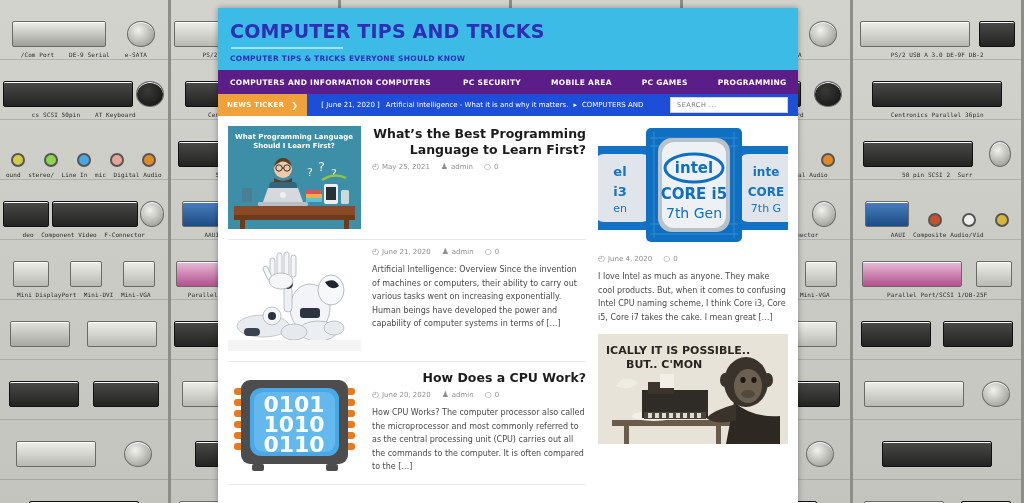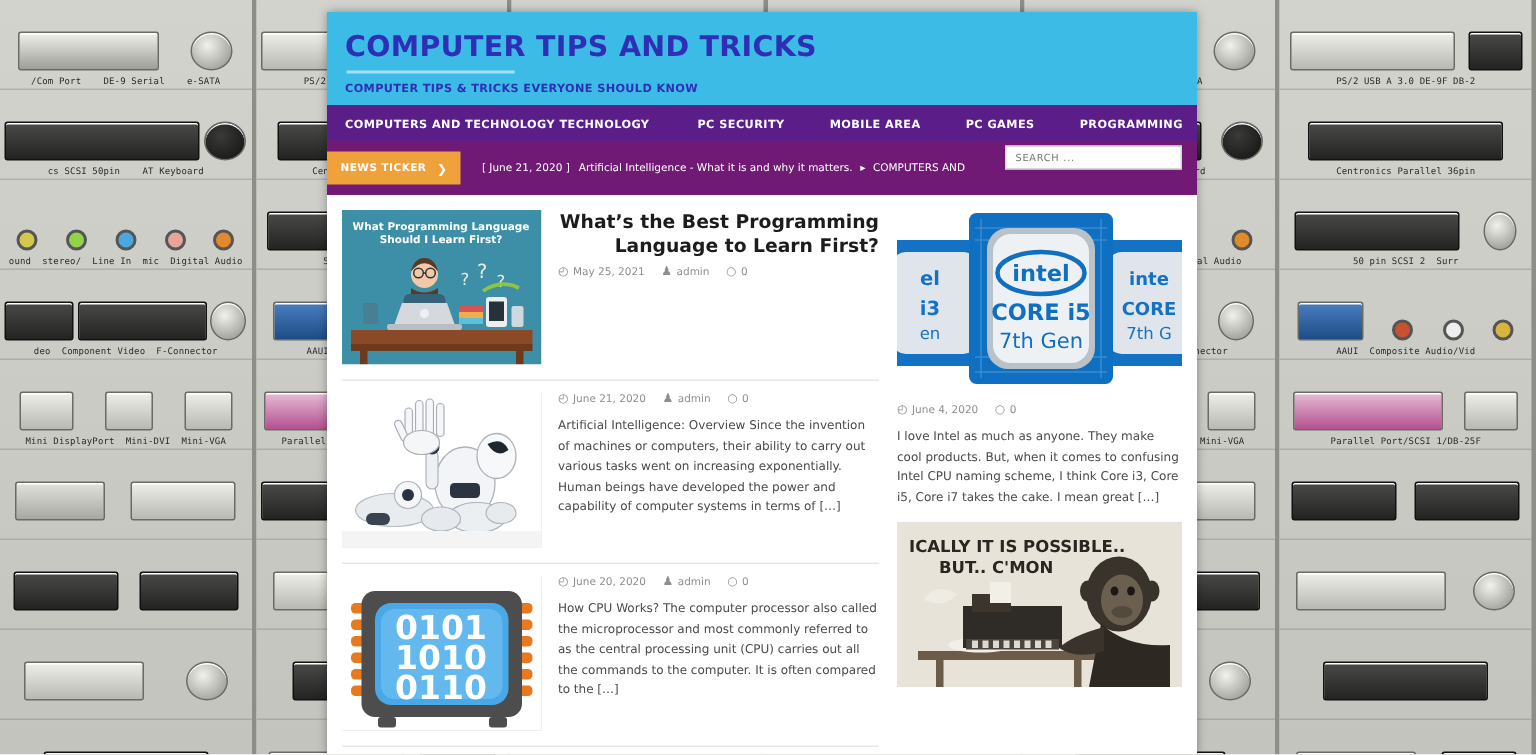--- a/index.html
+++ b/index.html
@@ -115,22 +115,22 @@
     letter-spacing: .3px;
     text-decoration: none;
     padding: 0 14px 0 0;
     margin-right: 16px;
     white-space: nowrap;
   }
   .mainnav a:first-child { margin-right: 18px; }
 
   
   .ticker {
-    height: 36px;
-    background: #701a75;
+    height: 22px;
+    background: #1d4ed8;
     display: flex;
     align-items: center;
     position: relative;
   }
   .ticker-label {
     background: #efa13c;
     color: #ffffff;
     font-family: "DejaVu Sans", sans-serif;
     font-weight: bold;
     font-size: 7px;
@@ -442,21 +442,21 @@
 
   <div id="site">
 
     <div class="masthead">
       <div class="site-title">COMPUTER TIPS AND TRICKS</div>
       <div class="title-rule"></div>
       <div class="site-tagline">COMPUTER TIPS &amp; TRICKS EVERYONE SHOULD KNOW</div>
     </div>
 
     <div class="mainnav">
-      <a href="#">COMPUTERS AND TECHNOLOGY TECHNOLOGY</a>
+      <a href="#">COMPUTERS AND INFORMATION COMPUTERS</a>
       <a href="#">PC SECURITY</a>
       <a href="#">MOBILE AREA</a>
       <a href="#">PC GAMES</a>
       <a href="#">PROGRAMMING</a>
 
     </div>
 
     <div class="ticker">
       <div class="ticker-label">
         <span>NEWS TICKER</span>
@@ -605,20 +605,21 @@
               <rect x="22" y="18" width="89" height="68" rx="11" fill="#49a9e8"></rect>
               <rect x="26" y="22" width="81" height="60" rx="9" fill="#63b8ee"></rect>
               <text x="66" y="42" font-family="DejaVu Sans, sans-serif" font-size="22" font-weight="bold" fill="#ffffff" text-anchor="middle">0101</text>
               <text x="66" y="62" font-family="DejaVu Sans, sans-serif" font-size="22" font-weight="bold" fill="#ffffff" text-anchor="middle">1010</text>
               <text x="66" y="82" font-family="DejaVu Sans, sans-serif" font-size="22" font-weight="bold" fill="#ffffff" text-anchor="middle">0110</text>
               <rect x="24" y="94" width="12" height="7" rx="2" fill="#4d4d4d"></rect>
               <rect x="98" y="94" width="12" height="7" rx="2" fill="#4d4d4d"></rect>
             </svg>
           </div>
           <div class="post-body">
+            <div class="post-title">How Does a CPU Work?</div>
             <div class="post-meta">
               <span class="mi">
                 <span class="gl">◴</span>
                 <span>June 20, 2020</span>
               </span>
               <span class="mi">
                 <span class="gl">♟</span>
                 <span>admin</span>
               </span>
               <span class="mi">

